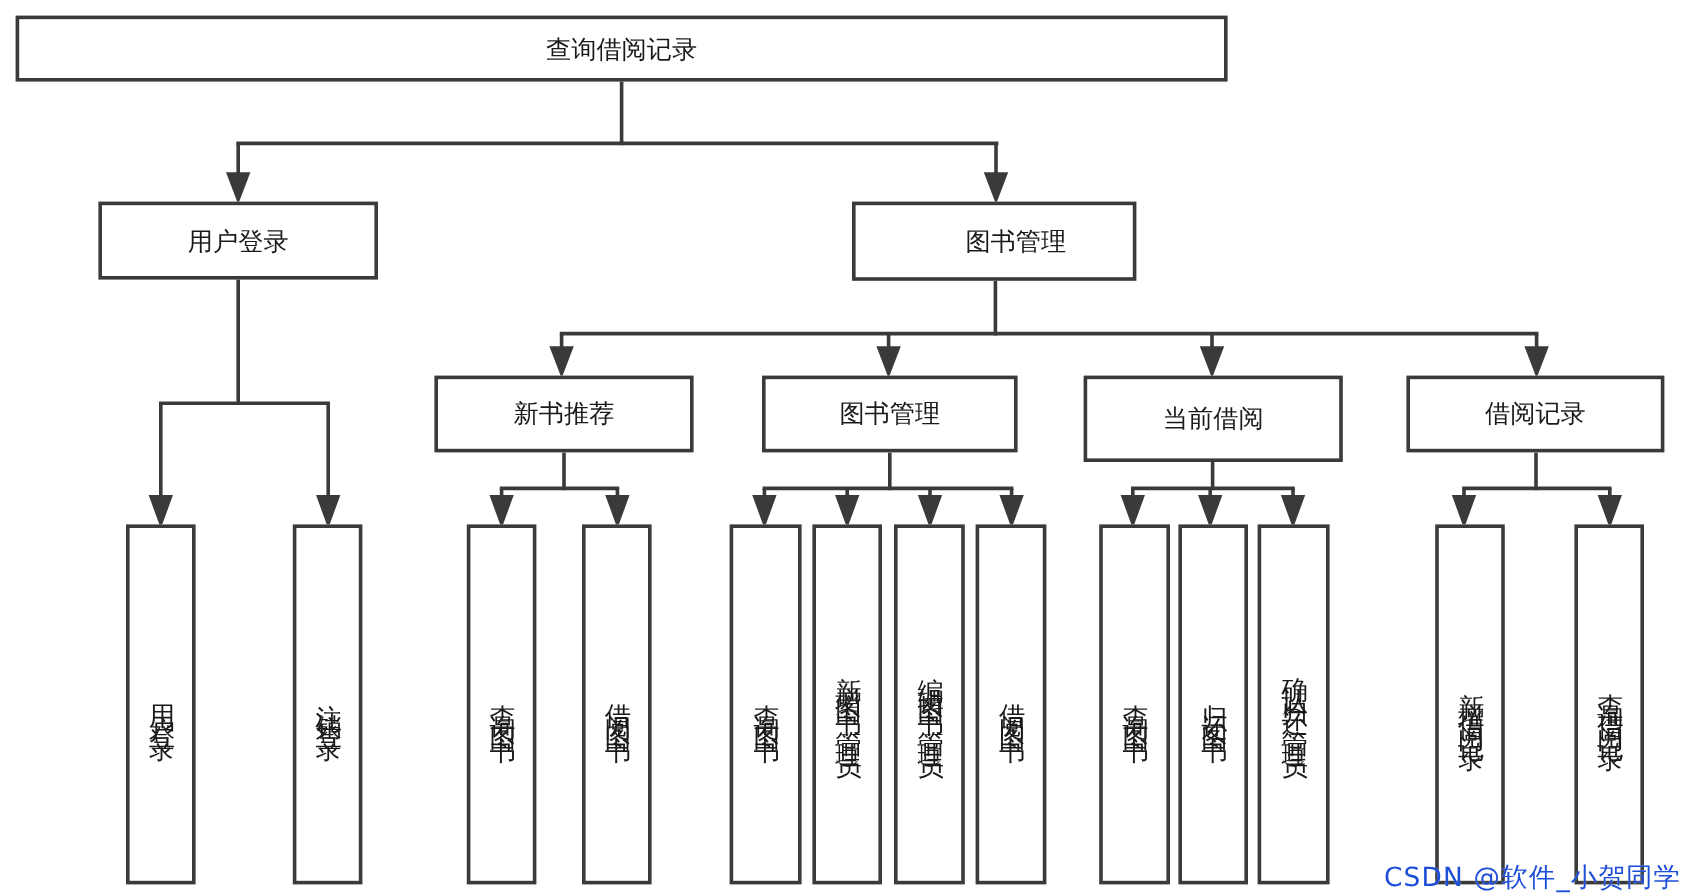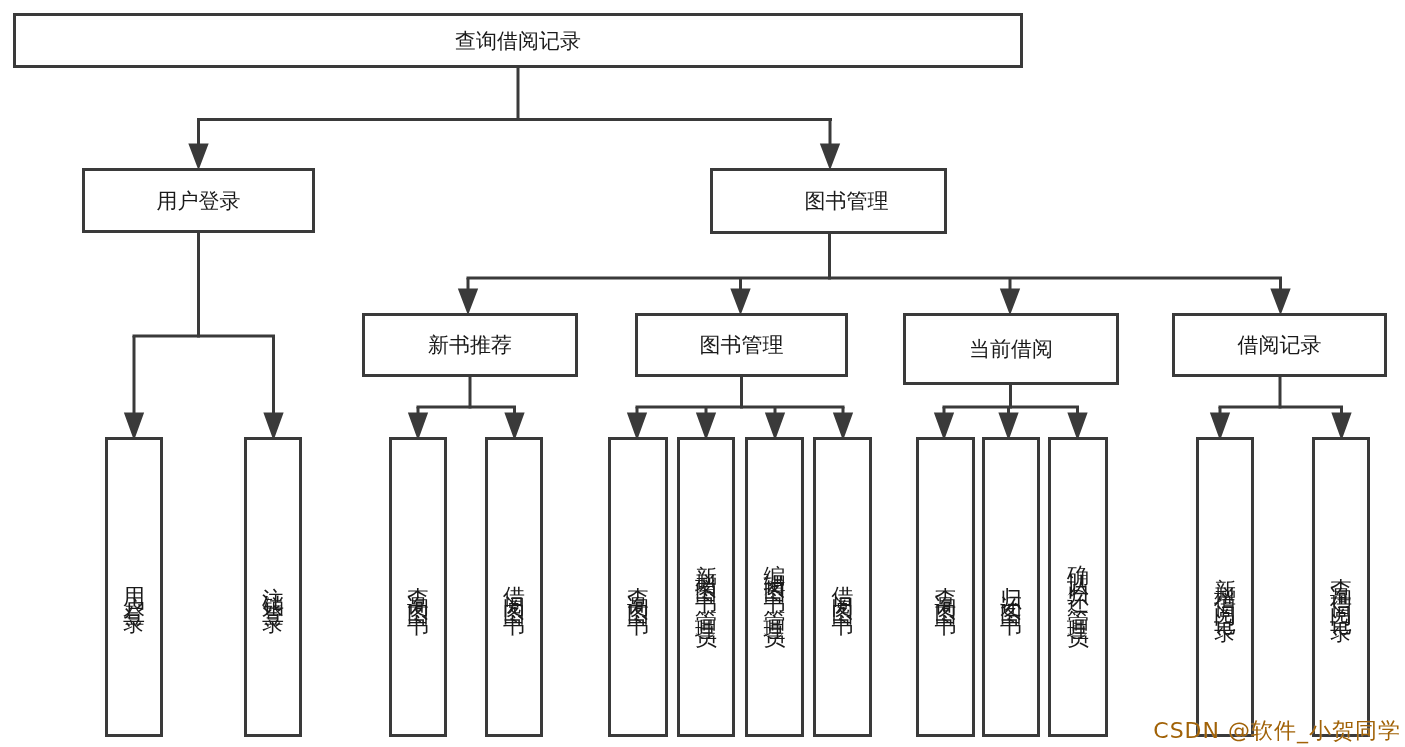--- a/index.html
+++ b/index.html
@@ -12,21 +12,21 @@
     position:absolute;box-sizing:border-box;background:#ffffff;
     border:3px solid #3a3a3a;display:flex;align-items:center;justify-content:center;
     color:#1a1a1a;font-size:21px;z-index:2;white-space:nowrap;
   }
   .node.vert{
     writing-mode:vertical-rl;text-orientation:mixed;
     font-size:22px;letter-spacing:9px;white-space:normal;
   }
   .watermark{
     position:absolute;right:4px;bottom:1px;z-index:5;
-    font-size:22px;color:#a16207;letter-spacing:1px;
+    font-size:22px;color:#1d4ed8;letter-spacing:1px;
     text-shadow:0 0 1px rgba(255,255,255,.6);
   }
 </style>
 </head>
 <body>
 
 <div class="canvas">
 
   <svg class="wires" width="1405" height="747" viewBox="0 0 1405 747">
     <g stroke="#3a3a3a" stroke-width="3" fill="#3a3a3a">

